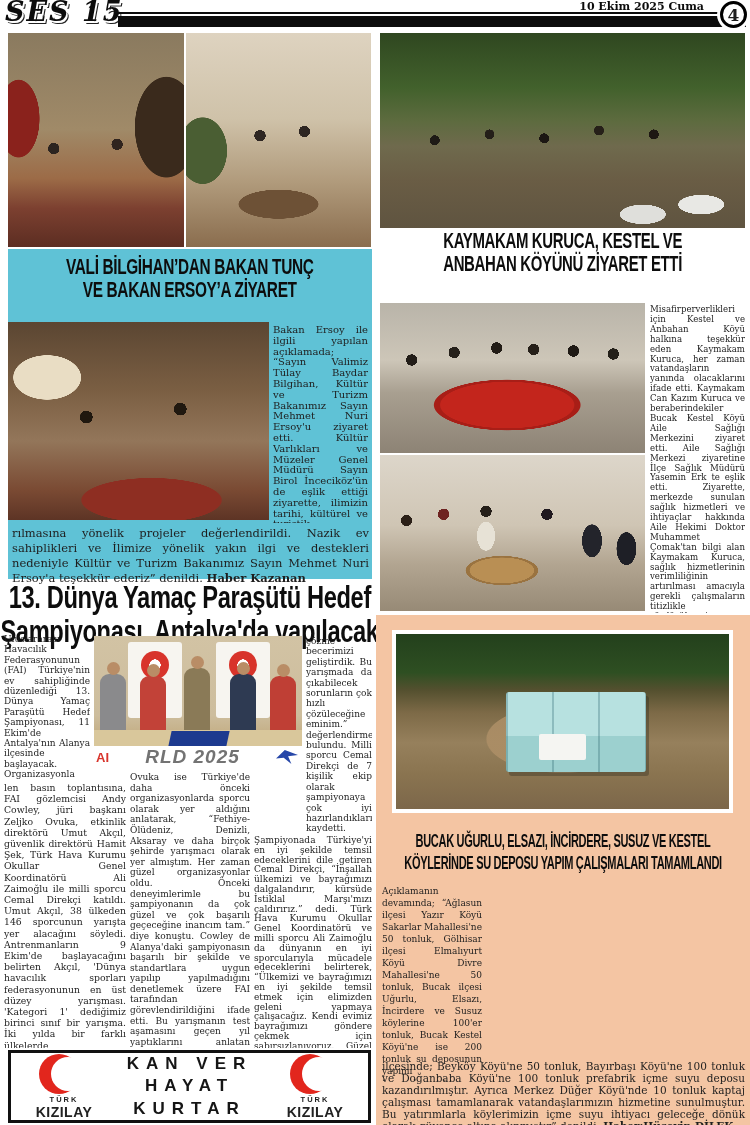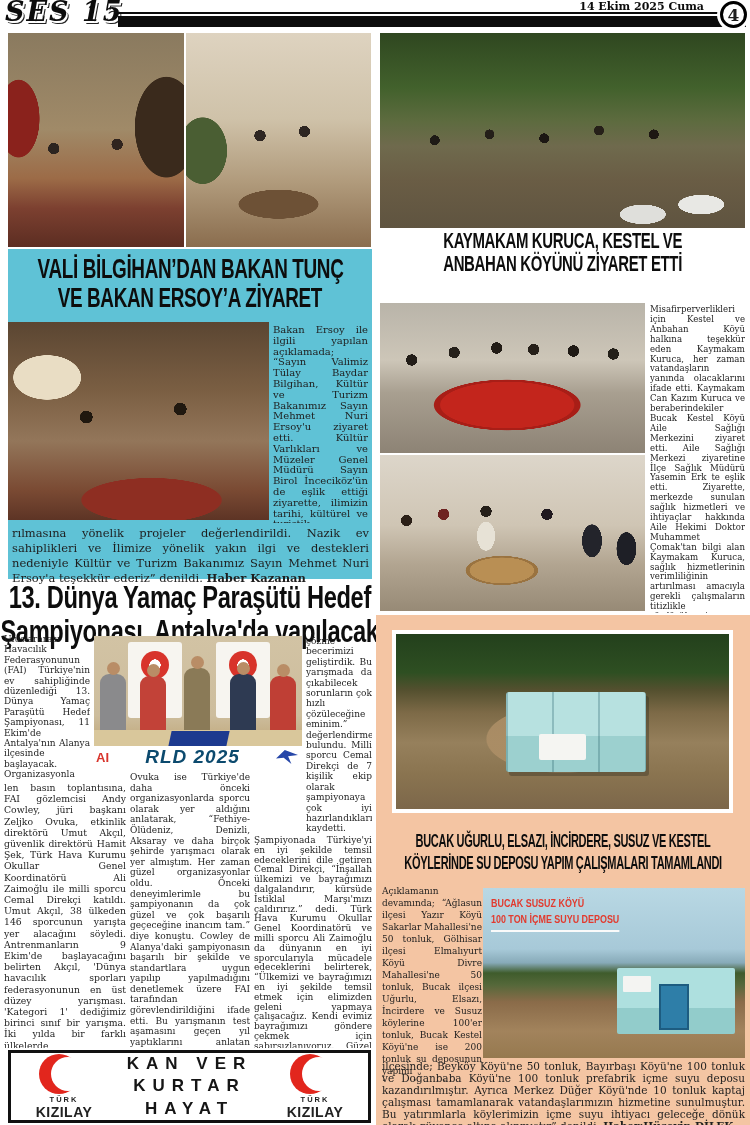--- a/index.html
+++ b/index.html
@@ -17,21 +17,21 @@
   .header-bar{left:118px;top:16px;width:628px;height:11px;background:#0c0c0c}
   .issue-date{right:46px;top:0;font:700 11px "DejaVu Serif",serif;color:#0c0c0c}
   .pageno{right:3px;top:1px;width:27px;height:27px;border:3.5px solid #000;border-radius:50%;
           background:#fff;box-shadow:0 0 0 3px #fff;display:flex;align-items:center;justify-content:center;
           font:700 17px "DejaVu Serif",serif;z-index:3}
 
   
   .headline{font-family:"Liberation Sans",sans-serif;font-weight:700;color:#0d0d0d;
             display:flex;flex-direction:column;align-items:center}
   .hl-line{white-space:nowrap;line-height:1.06;letter-spacing:-.5px}
-  .hl-vali{left:0;top:0;width:364px;padding-top:6px;font-size:27px}
+  .hl-vali{left:0;top:0;width:364px;padding-top:6px;font-size:22px}
   .hl-vali .hl-line{transform:scaleX(.70)}
   .hl-para{left:8px;top:581px;width:364px;font-size:32px}
   .hl-para .hl-line{transform:scaleX(.74)}
   .hl-kk{left:380px;top:229px;width:365px;padding-top:0;font-size:22px}
   .hl-kk .hl-line{transform:scaleX(.68)}
   .hl-water{left:0;top:216px;width:374px;font-size:17.5px}
   .hl-water .hl-line{transform:scaleX(.63);line-height:1.25}
 
   
   .vali-side{left:265px;top:76px;width:95px;height:198px;font-size:10px;line-height:10.8px}
@@ -80,21 +80,21 @@
   .pflag{position:absolute;left:76px;bottom:22px;width:58px;height:15px;background:#1d3a8f;transform:skewX(-12deg)}
   .fig{position:absolute;bottom:36px;width:26px;border-radius:9px 9px 0 0}
   .fig::before{content:"";position:absolute;top:-12px;left:7px;width:13px;height:13px;border-radius:50%;background:#b98d66}
   .f1{left:6px;height:58px;background:#8a8a8c}
   .f2{left:46px;height:56px;background:#c24238}
   .f3{left:90px;height:64px;background:#8a7a57}
   .f4{left:136px;height:58px;background:#2e3a52}
   .f5{left:176px;height:56px;background:#bf3f35}
   .pstrip{position:absolute;left:0;bottom:0;width:100%;height:22px;background:#fff;display:flex;align-items:center}
   .ai-frag{color:#d8342b;font:700 13px "Liberation Sans",sans-serif;margin-left:2px}
-  .rld-frag{color:#0c4a6e;font:italic 800 19px "Liberation Sans",sans-serif;flex:1;text-align:center;letter-spacing:1px}
+  .rld-frag{color:#737373;font:italic 800 19px "Liberation Sans",sans-serif;flex:1;text-align:center;letter-spacing:1px}
   .bird{width:22px;height:14px;background:#2747a8;margin-right:4px;
         clip-path:polygon(0 60%,40% 0,100% 35%,55% 45%,70% 100%,35% 55%)}
   .ph-outdoor{left:380px;top:33px;width:365px;height:195px;background:
     radial-gradient(ellipse 38px 16px at 88% 88%,#e8e8e4 60%,transparent 61%),
     radial-gradient(ellipse 38px 16px at 72% 93%,#dfdfdb 60%,transparent 61%),
     radial-gradient(circle 7px at 15% 55%,#1e1a16 70%,transparent 71%),
     radial-gradient(circle 7px at 30% 52%,#241f19 70%,transparent 71%),
     radial-gradient(circle 7px at 45% 54%,#1c1713 70%,transparent 71%),
     radial-gradient(circle 7px at 60% 50%,#262019 70%,transparent 71%),
     radial-gradient(circle 7px at 75% 52%,#1e1813 70%,transparent 71%),
@@ -149,21 +149,21 @@
            line-height:1.32;color:#151515}
 </style>
 </head>
 <body>
 
 <div class="page">
 
   <div class="abs masthead">SES 15</div>
   <div class="abs header-rule"></div>
   <div class="abs header-bar"></div>
-  <div class="abs issue-date">14 Ekim 2025 Cuma</div>
+  <div class="abs issue-date">10 Ekim 2025 Cuma</div>
   <div class="abs pageno">
     <span>4</span>
   </div>
 
   <div class="photo ph-office-a"></div>
   <div class="photo ph-office-b"></div>
 
   <div class="abs cyan-sec">
     <div class="abs headline hl-vali">
       <div class="hl-line">VALİ BİLGİHAN’DAN BAKAN TUNÇ</div>
@@ -225,46 +225,36 @@
   <div class="abs peach-sec">
     <div class="photo ph-tanks">
       <div class="tankcluster"></div>
       <div class="tankplaque"></div>
     </div>
     <div class="abs headline hl-water">
       <div class="hl-line">BUCAK UĞURLU, ELSAZI, İNCİRDERE, SUSUZ VE KESTEL</div>
       <div class="hl-line">KÖYLERİNDE SU DEPOSU YAPIM ÇALIŞMALARI TAMAMLANDI</div>
     </div>
     <div class="abs water-left just ov">Açıklamanın devamında; “Ağlasun ilçesi Yazır Köyü Sakarlar Mahallesi'ne 50 tonluk, Gölhisar ilçesi Elmalıyurt Köyü Divre Mahallesi'ne 50 tonluk, Bucak ilçesi Uğurlu, Elsazı, İncirdere ve Susuz köylerine 100'er tonluk, Bucak Kestel Köyü'ne ise 200 tonluk su deposunun yapımı tamamlanmıştır. Yeşilova</div>
-    <div class="photo ph-tank2">
-      <div class="wm">
-        <div>BUCAK SUSUZ KÖYÜ</div>
-        <div class="wm-l2">100 TON İÇME SUYU DEPOSU</div>
-      </div>
-      <div class="tank2">
-        <div class="tank2-label"></div>
-        <div class="tank2-door"></div>
-      </div>
-    </div>
     <p class="abs water-bottom just">
       <span>ilçesinde; Beyköy Köyü'ne 50 tonluk, Bayırbaşı Köyü'ne 100 tonluk ve Doğanbaba Köyü'ne 100 tonluk prefabrik içme suyu deposu kazandırılmıştır. Ayrıca Merkez Düğer Köyü'nde 10 tonluk kaptaj çalışması tamamlanarak vatandaşlarımızın hizmetine sunulmuştur. Bu yatırımlarla köylerimizin içme suyu ihtiyacı geleceğe dönük olarak güvence altına alınmıştır” denildi.</span>
       <b>Haber:Hüseyin DİLEK</b>
     </p>
   </div>
 
   <div class="abs ad-box">
     <div class="kizilay">
       <div class="crescent"></div>
       <div class="kz-top">TÜRK</div>
       <div class="kz-bottom">KIZILAY</div>
     </div>
     <div class="ad-text">
       <div>KAN VER</div>
+      <div>HAYAT</div>
       <div>KURTAR</div>
-      <div>HAYAT</div>
     </div>
     <div class="kizilay">
       <div class="crescent"></div>
       <div class="kz-top">TÜRK</div>
       <div class="kz-bottom">KIZILAY</div>
     </div>
   </div>
 
 </div>
 

